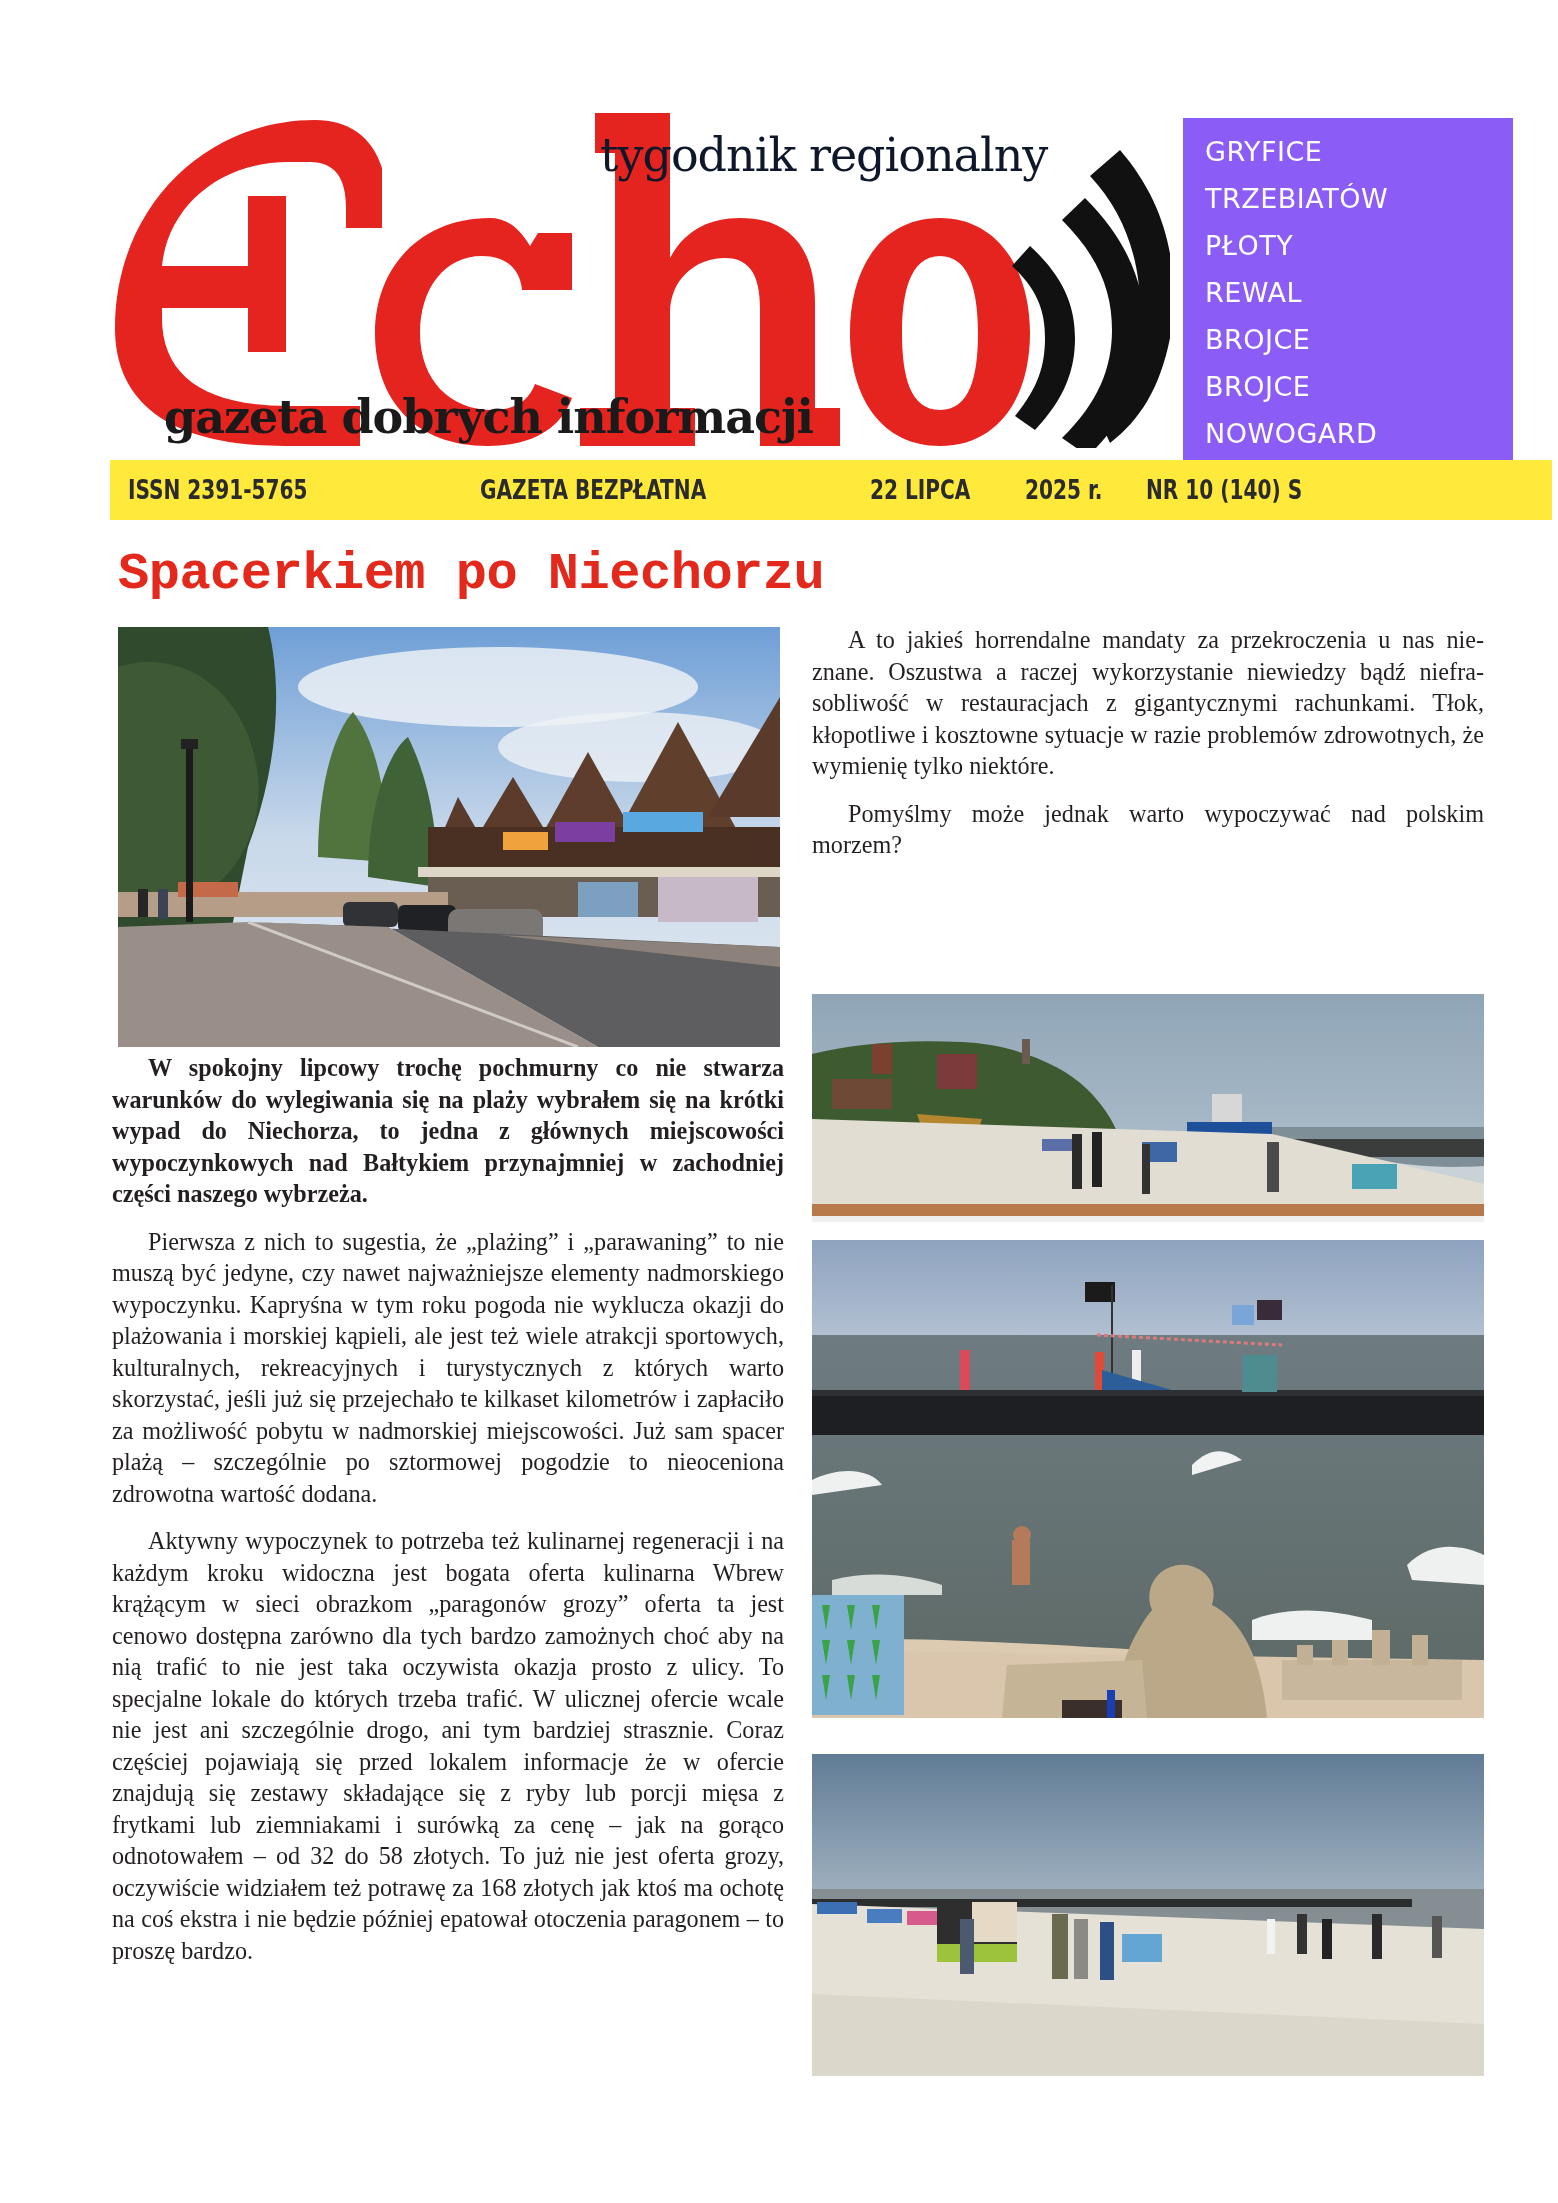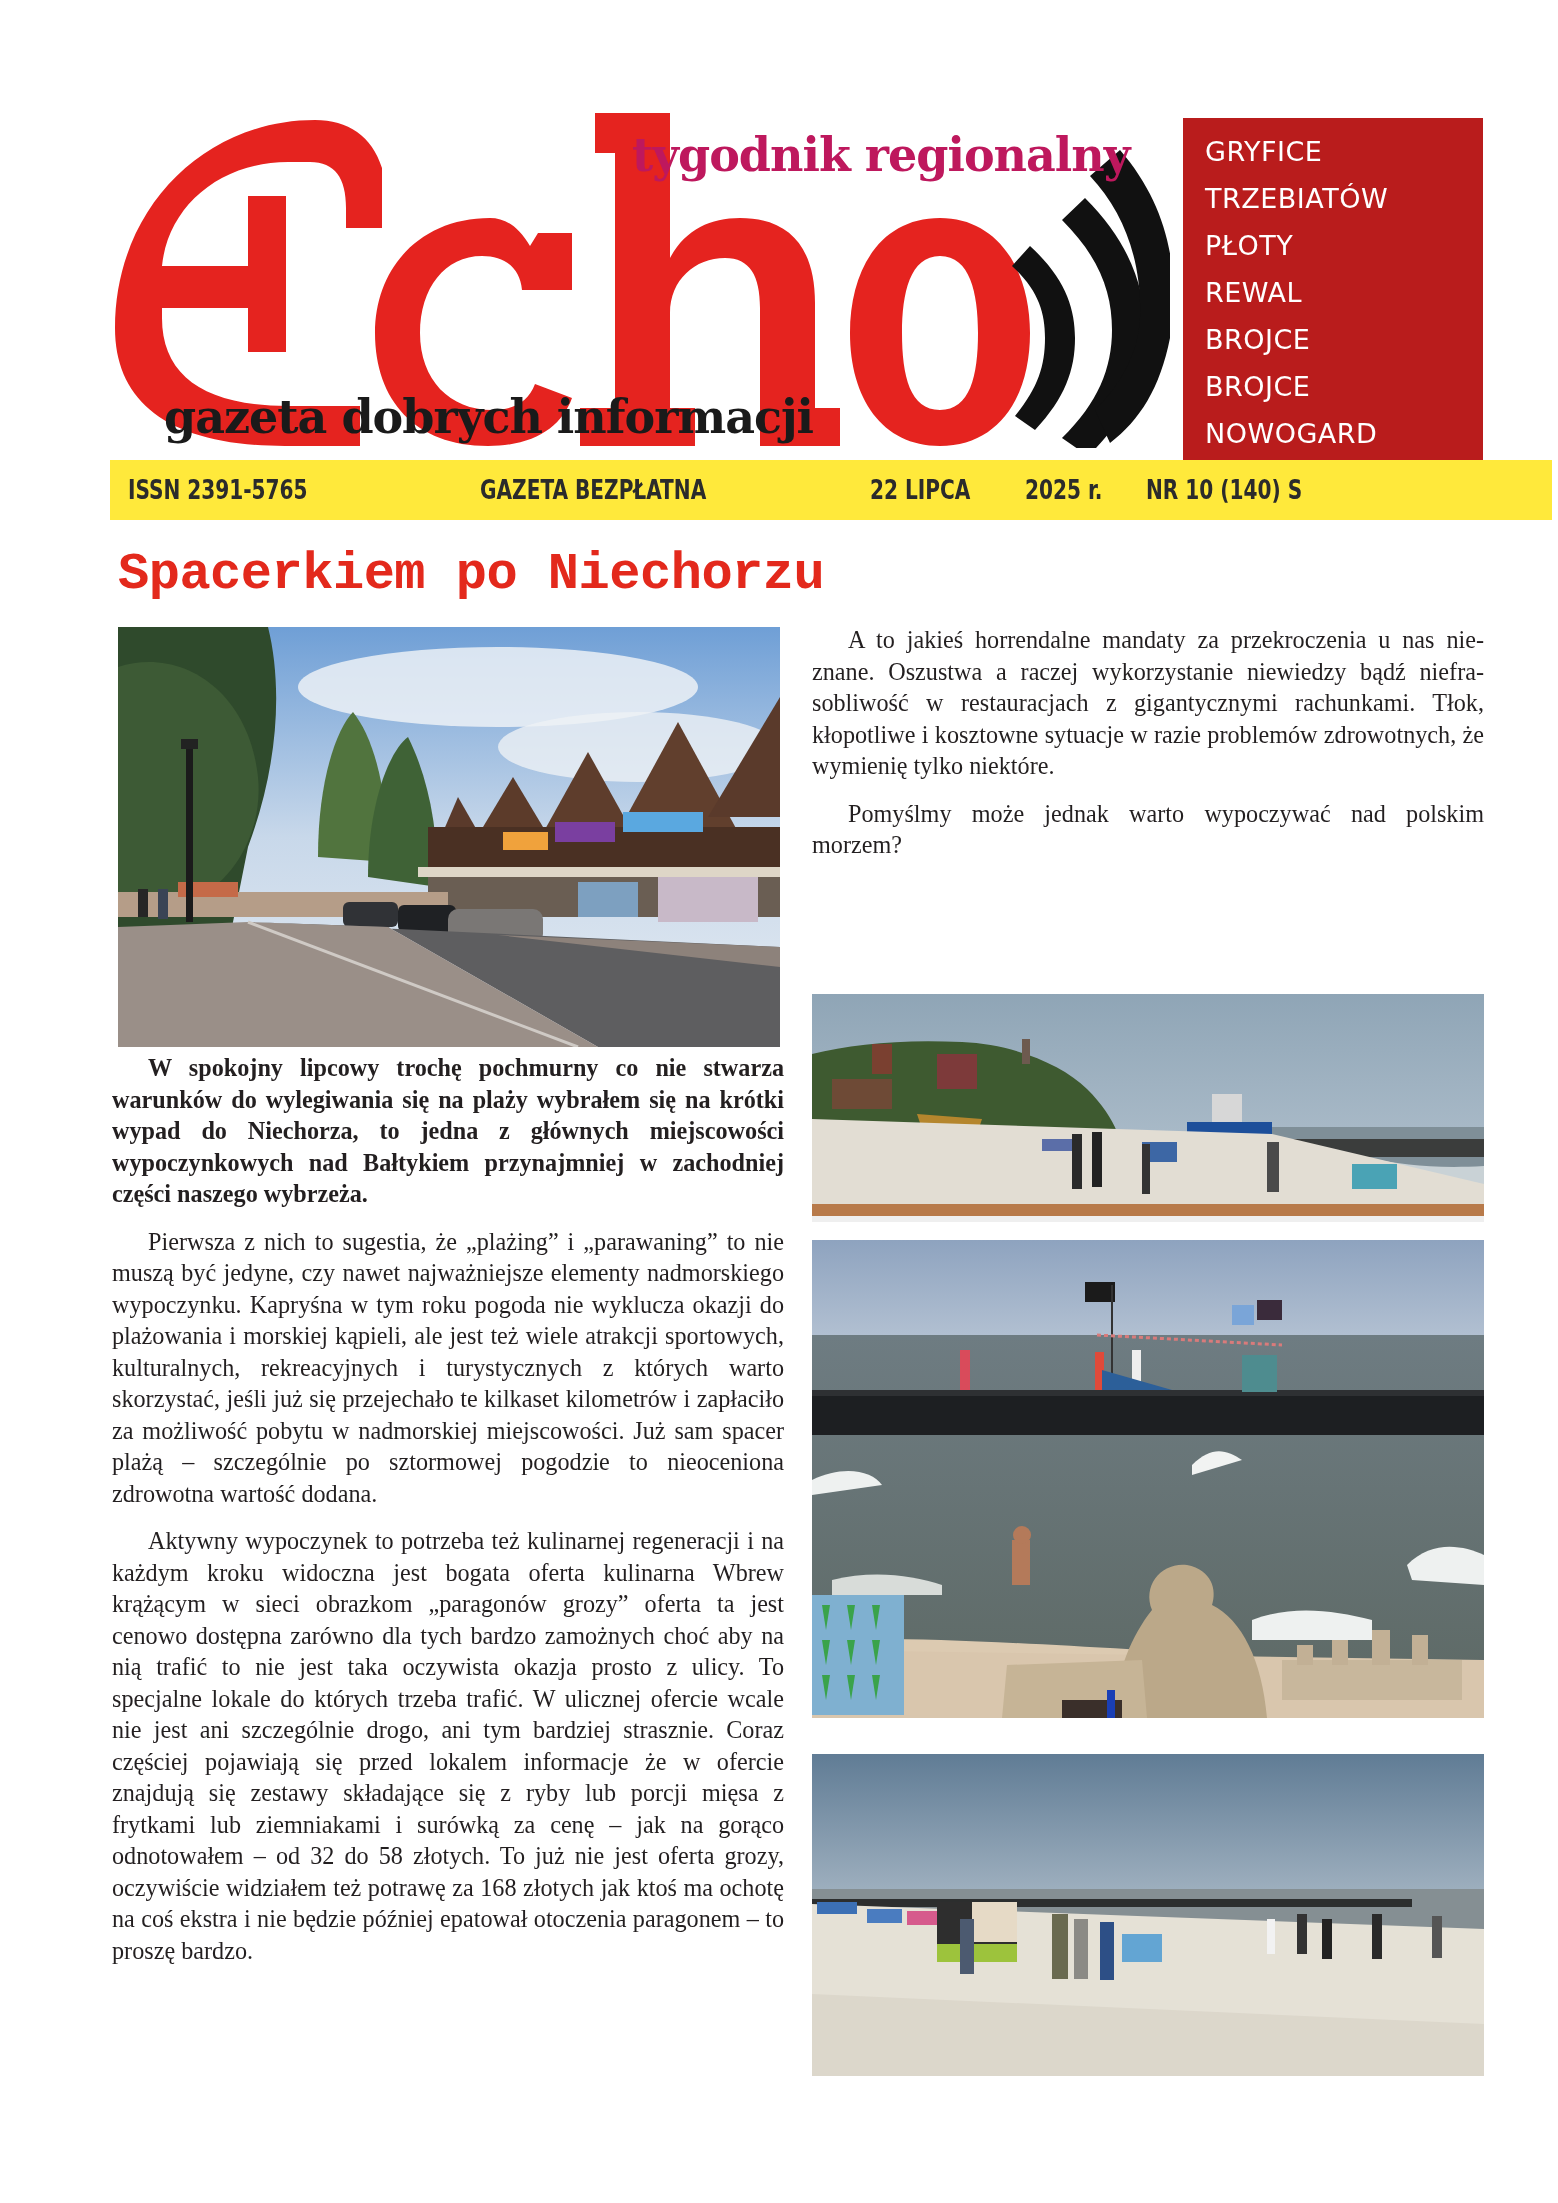--- a/index.html
+++ b/index.html
@@ -4,33 +4,33 @@
 <style>
   * { box-sizing: border-box; margin: 0; padding: 0; }
   html, body { width: 1558px; height: 2203px; background: #ffffff; overflow: hidden; }
   body { position: relative; font-family: "Liberation Serif", serif; color: #231f20; }
 
   
   .masthead { position: absolute; left: 0; top: 0; width: 1558px; height: 530px; }
   .logo { position: absolute; left: 110px; top: 108px; width: 1060px; height: 340px; }
   .logo svg { width: 100%; height: 100%; display: block; }
   .tagline-top {
-    position: absolute; left: 632px; top: 128px;
-    font-family: "DejaVu Serif", serif; font-weight: bold; font-size: 46px;
-    color: #be185d; letter-spacing: -1px; white-space: nowrap;
+    position: absolute; left: 600px; top: 128px;
+    font-family: "DejaVu Serif", serif; font-weight: normal; font-size: 46px;
+    color: #0f172a; letter-spacing: -1px; white-space: nowrap;
   }
   .tagline-bottom {
     position: absolute; left: 164px; top: 390px;
     font-family: "DejaVu Serif", serif; font-weight: bold; font-size: 46px;
     color: #1a1a1a; letter-spacing: -1px; white-space: nowrap;
   }
 
   .towns-box {
-    position: absolute; left: 1183px; top: 118px; width: 300px; height: 342px;
-    background: #b91c1c; padding: 10px 0 0 22px;
+    position: absolute; left: 1183px; top: 118px; width: 330px; height: 342px;
+    background: #8b5cf6; padding: 10px 0 0 22px;
   }
   .towns-box li {
     list-style: none; font-family: "DejaVu Sans", sans-serif; color: #ffffff;
     font-size: 27px; line-height: 47px; letter-spacing: 0.5px;
   }
 
   .info-bar {
     position: absolute; left: 110px; top: 460px; width: 1442px; height: 60px;
     background: #ffe93b; display: flex; align-items: center;
     font-family: "DejaVu Sans Condensed", "DejaVu Sans", sans-serif; font-weight: bold;

